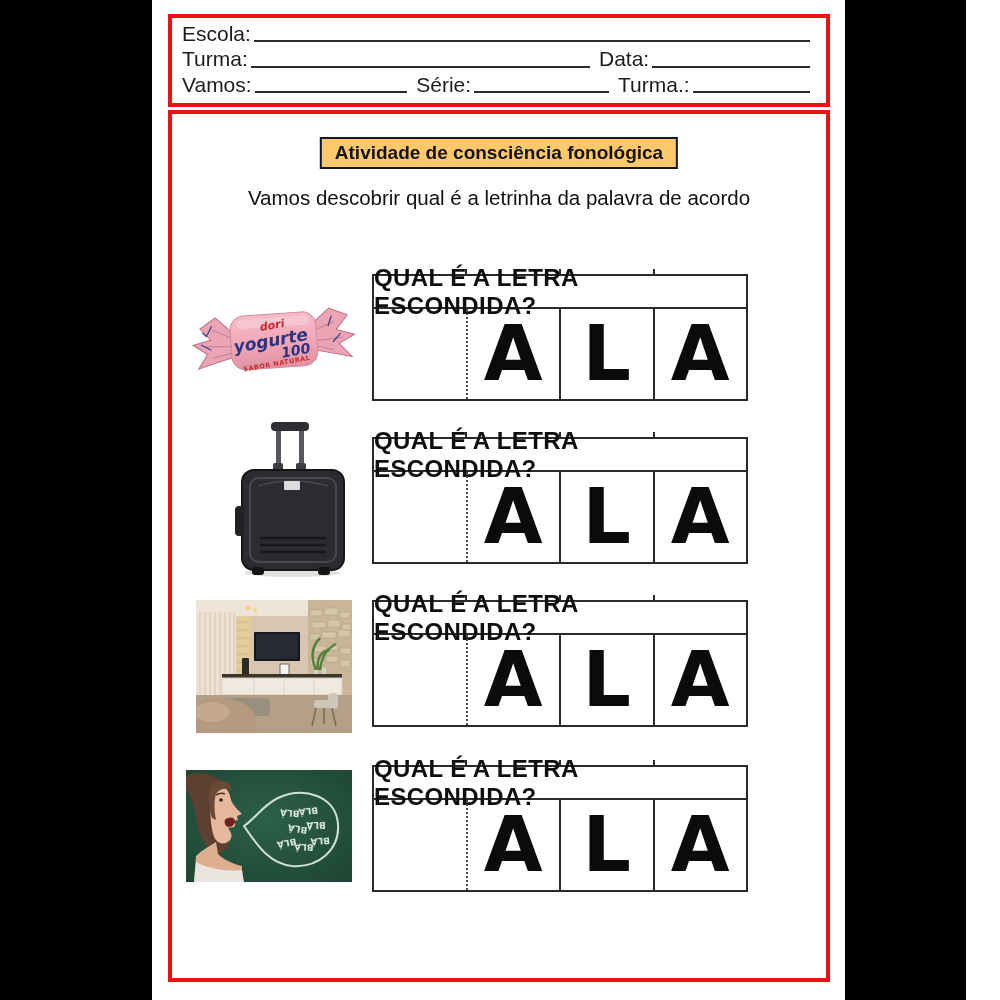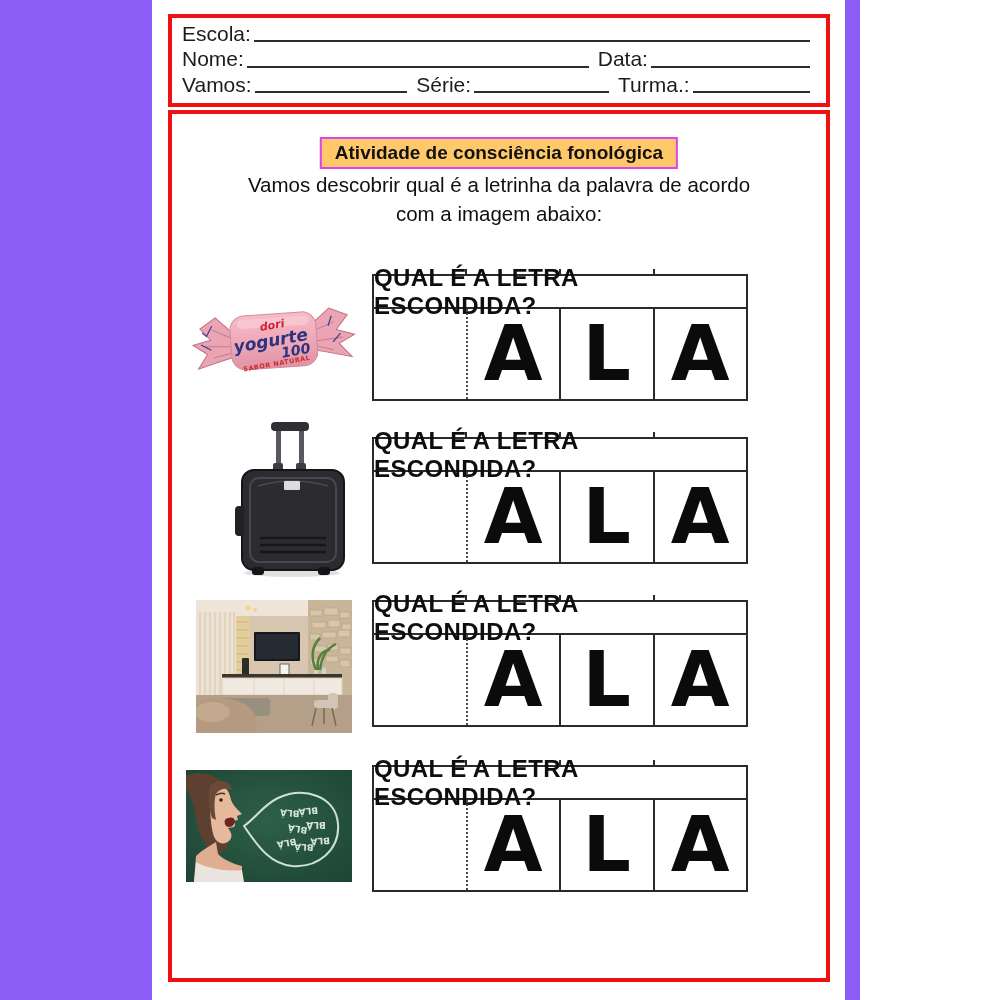--- a/index.html
+++ b/index.html
@@ -1,38 +1,38 @@
 <!DOCTYPE html>
 <html><head>
 <meta charset="utf-8">
 <style>
   html,body{margin:0;padding:0;}
-  .canvas{position:relative;width:860px;height:1000px;background:#8b5cf6;overflow:hidden;
+  .canvas{position:relative;width:966px;height:1000px;background:#000000;overflow:hidden;
           font-family:"Liberation Sans",sans-serif;}
   .page{position:absolute;left:152px;top:0;width:693px;height:1000px;background:#ffffff;}
 
   
   .form-box{position:absolute;left:16px;top:14px;width:662px;height:93px;box-sizing:border-box;
             border:4px solid #ee1111;background:#fff;display:flex;flex-direction:column;
             justify-content:space-around;padding:3px 16px 6px 10px;}
   .form-row{display:flex;align-items:flex-end;font-size:21px;color:#1c1c1c;line-height:1.1;}
   .flabel{white-space:pre;padding-right:3px;}
   .flabel.mid{margin-left:9px;}
   .fline{border-bottom:2px solid #2b2b2b;height:2px;margin-bottom:3px;}
   .f-escola{flex:1;}
   .f-nome{flex:2.15;}  .f-data{flex:1;}
   .f-turma{flex:1.3;}  .f-serie{flex:1.15;} .f-prof{flex:1;}
 
   
   .main-box{position:absolute;left:16px;top:110px;width:662px;height:872px;box-sizing:border-box;
             border:4px solid #ee1111;background:#fff;}
   .banner{position:absolute;top:23px;left:50%;transform:translateX(-50%);
-          background:#ffc96a;border:2px solid #d946ef;padding:3px 13px;
+          background:#ffc96a;border:2px solid #0f172a;padding:3px 13px;
           font-weight:bold;font-size:19px;color:#111;white-space:nowrap;}
-  .instruction{position:absolute;top:56px;left:0;width:100%;text-align:center;
+  .instruction{position:absolute;top:69px;left:0;width:100%;text-align:center;
                font-size:20.5px;color:#101010;line-height:1.42;}
 
   .task-image{position:absolute;}
   .qtable{position:absolute;left:200px;width:376px;}
   .stub{position:absolute;top:-5px;width:2px;height:5px;background:#2a2a2a;}
   .s1{left:93px;} .s2{left:187px;} .s3{left:281px;}
   .qhead{box-sizing:border-box;border:2px solid #2a2a2a;height:35px;display:flex;align-items:center;
          justify-content:center;font-weight:bold;font-size:24px;letter-spacing:.4px;color:#0e0e0e;}
   .qcells{box-sizing:border-box;display:flex;height:92px;border:2px solid #2a2a2a;border-top:none;}
   .qcell{flex:1;display:flex;align-items:center;justify-content:center;
@@ -47,40 +47,39 @@
 
 <div class="canvas">
   <div class="page">
 
     <div class="form-box">
       <div class="form-row">
         <span class="flabel">Escola:</span>
         <span class="fline f-escola"></span>
       </div>
       <div class="form-row">
-        <span class="flabel">Nome:</span>
+        <span class="flabel">Turma:</span>
         <span class="fline f-nome"></span>
         <span class="flabel mid">Data:</span>
         <span class="fline f-data"></span>
       </div>
       <div class="form-row">
         <span class="flabel">Vamos:</span>
         <span class="fline f-turma"></span>
         <span class="flabel mid">Série:</span>
         <span class="fline f-serie"></span>
         <span class="flabel mid">Turma.:</span>
         <span class="fline f-prof"></span>
       </div>
     </div>
 
     <div class="main-box">
       <div class="banner">Atividade de consciência fonológica</div>
       <div class="instruction">
         <div>Vamos descobrir qual é a letrinha da palavra de acordo</div>
-        <div>com a imagem abaixo:</div>
       </div>
 
       <div class="task-image" style="left:11px;top:174px;width:179px;height:102px;">
         <svg width="179" height="102" viewBox="0 0 179 102">
           <defs>
             <linearGradient id="candyg" x1="0" y1="0" x2="0" y2="1">
               <stop offset="0" stop-color="#f6bcc8"></stop>
                 <stop offset=".5" stop-color="#f0a8b8"></stop>
                 <stop offset="1" stop-color="#df93a5"></stop>
             </linearGradient>

